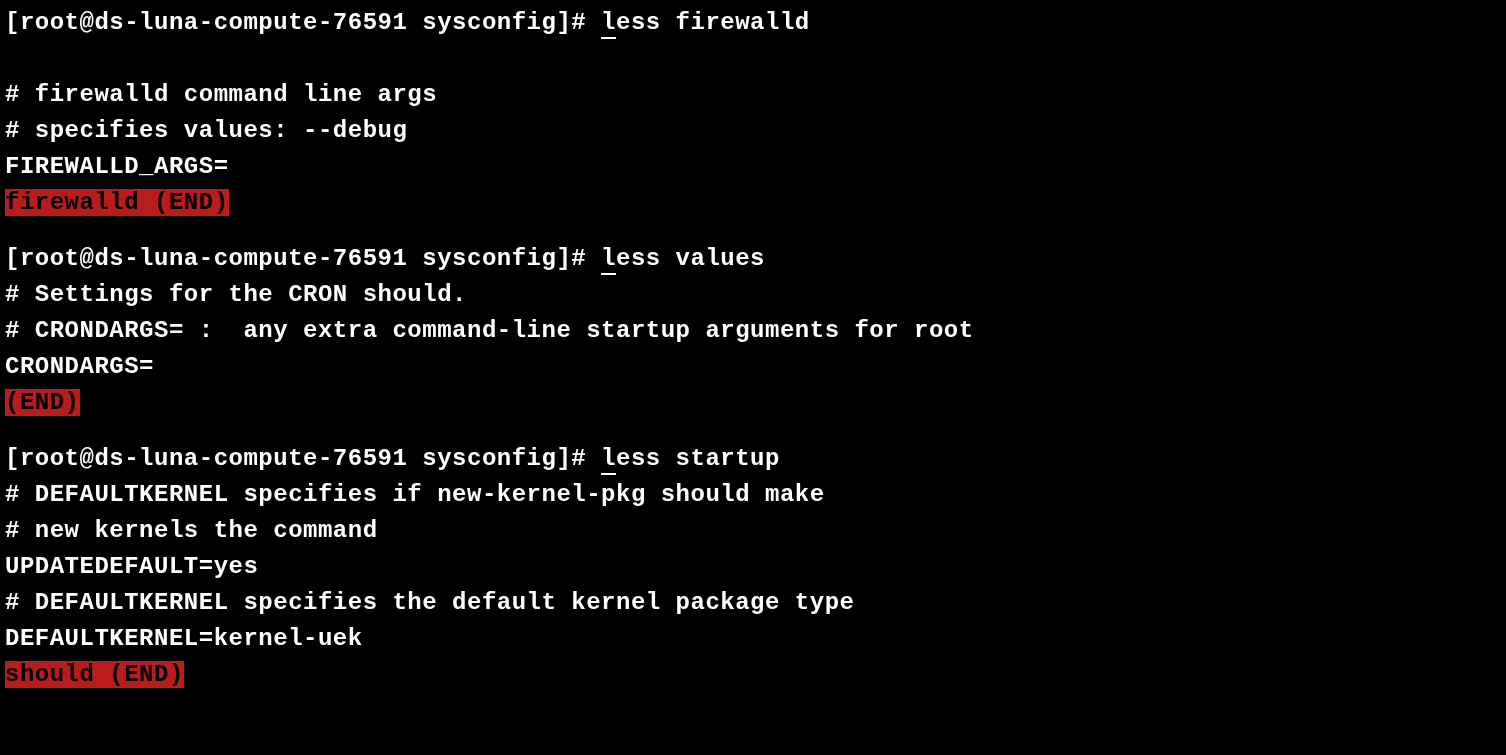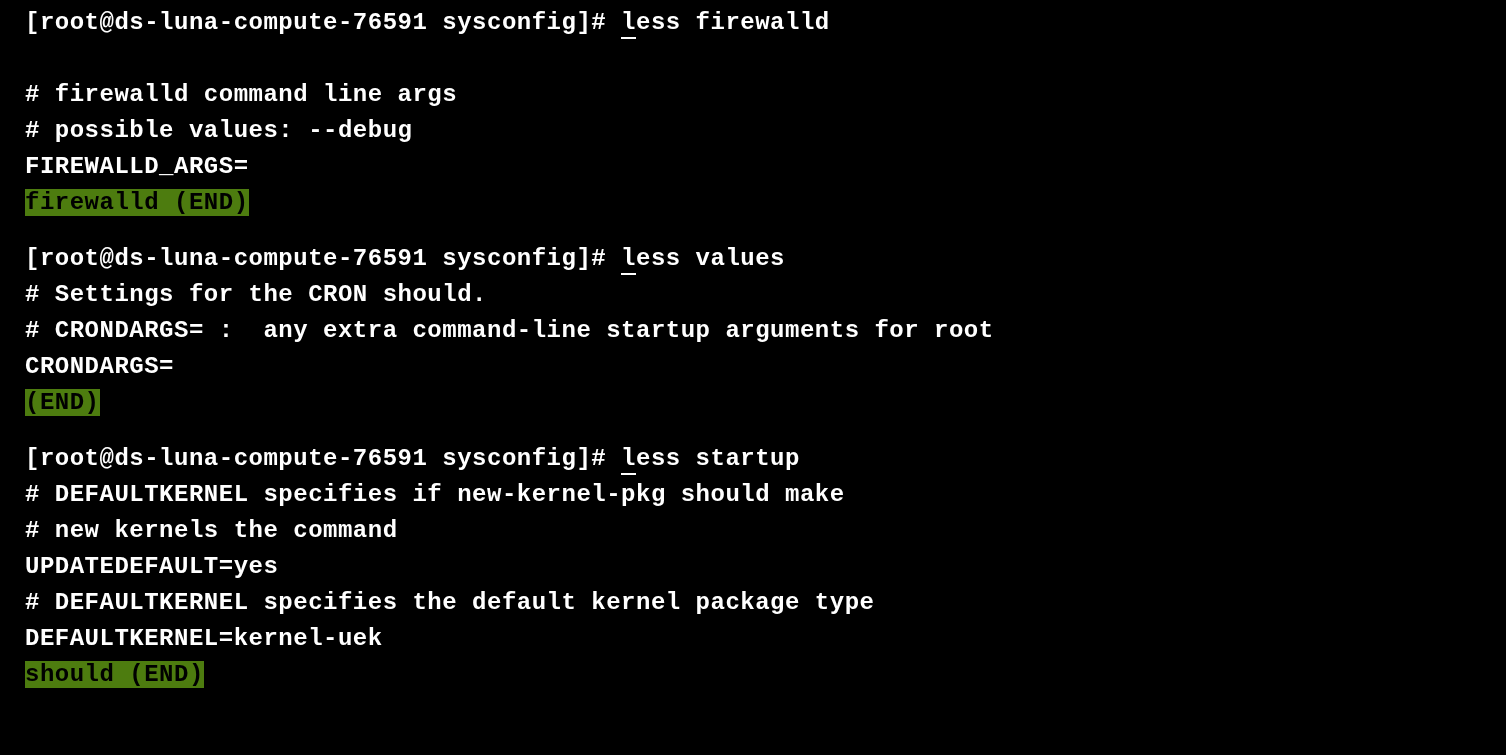--- a/index.html
+++ b/index.html
@@ -12,42 +12,41 @@
       padding: 5px;
       line-height: 1.5;
       width: 1506px;
       box-sizing: border-box;
       letter-spacing: 0.5px;
     }
     .line {
       white-space: pre;
     }
     .inverted {
-      background: #4d7c0f;
+      background: #b91c1c;
       color: #000000;
       display: inline;
     }
     .block {
       margin-bottom: 20px;
-      margin-left: 20px;
     }
     .cmd-underline {
       text-decoration: none;
       border-bottom: 2px solid #ffffff;
       padding-bottom: 1px;
     }
   </style>
 </head>
 <body>
 
 <div class="block">
   <div class="line"><span>[root@ds-luna-compute-76591 sysconfig]# </span><span class="cmd-underline">l</span><span>ess firewalld</span></div>
   <div class="line"> </div>
   <div class="line"># firewalld command line args</div>
-  <div class="line"># possible values: --debug</div>
+  <div class="line"># specifies values: --debug</div>
   <div class="line">FIREWALLD_ARGS=</div>
   <div class="line"><span class="inverted">firewalld (END)</span></div>
 </div>
 
 <div class="block">
   <div class="line"><span>[root@ds-luna-compute-76591 sysconfig]# </span><span class="cmd-underline">l</span><span>ess values</span></div>
   <div class="line"># Settings for the CRON should.</div>
   <div class="line"># CRONDARGS= :  any extra command-line startup arguments for root</div>
   <div class="line">CRONDARGS=</div>
   <div class="line"><span class="inverted">(END)</span></div>

